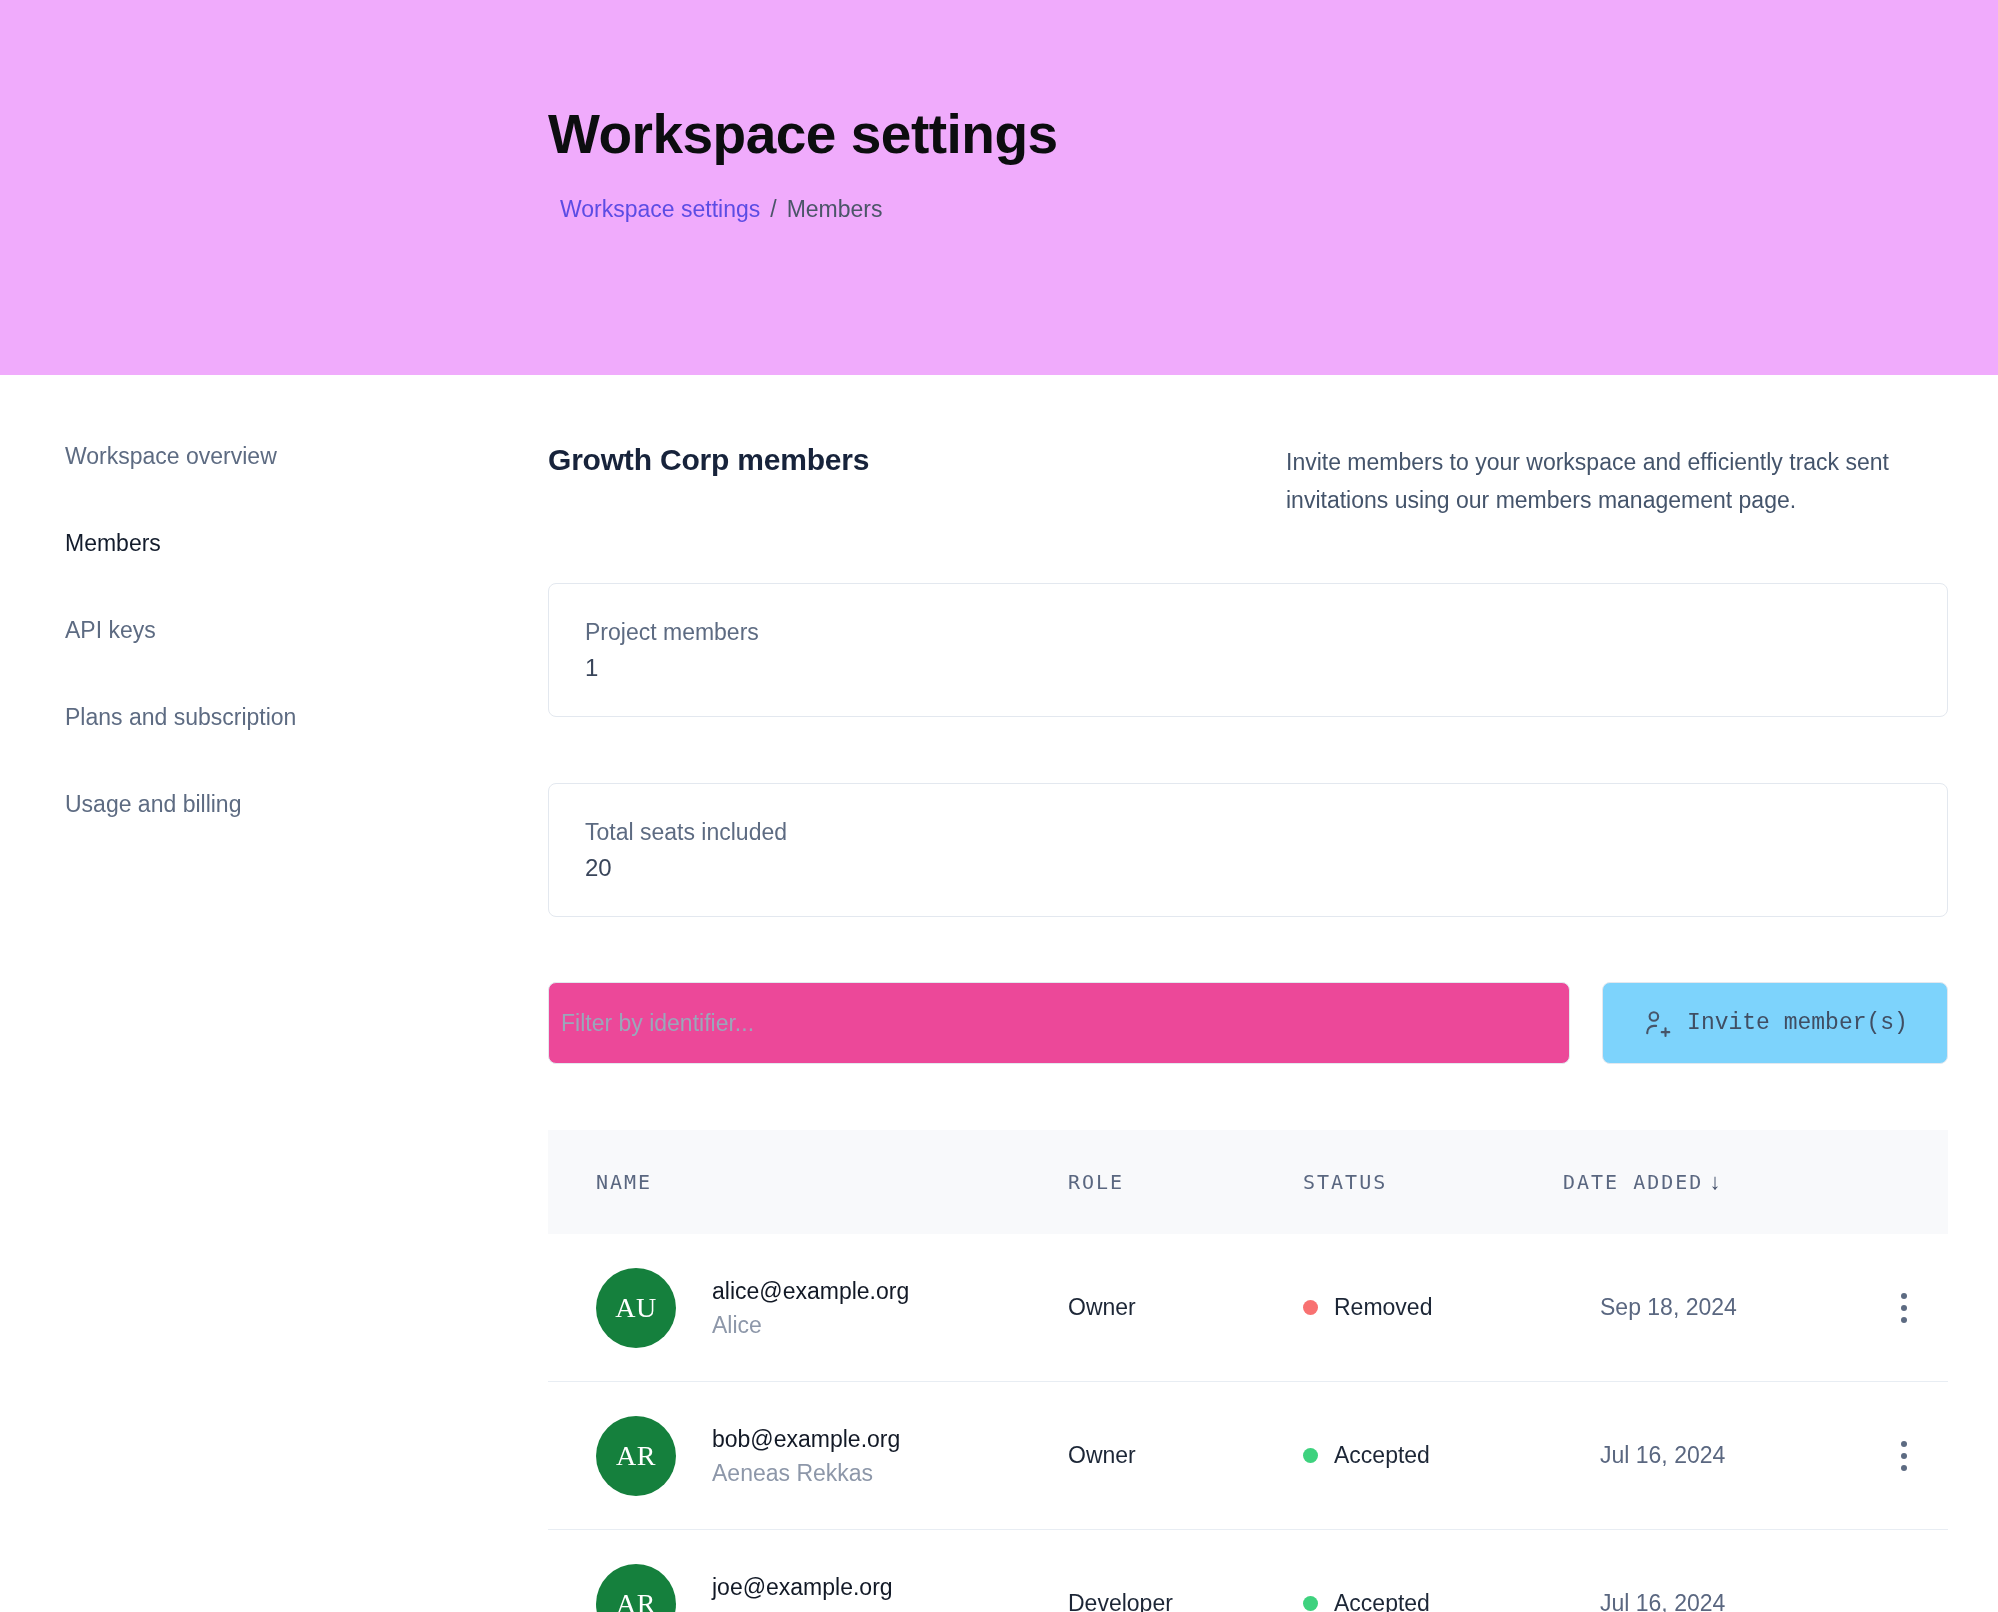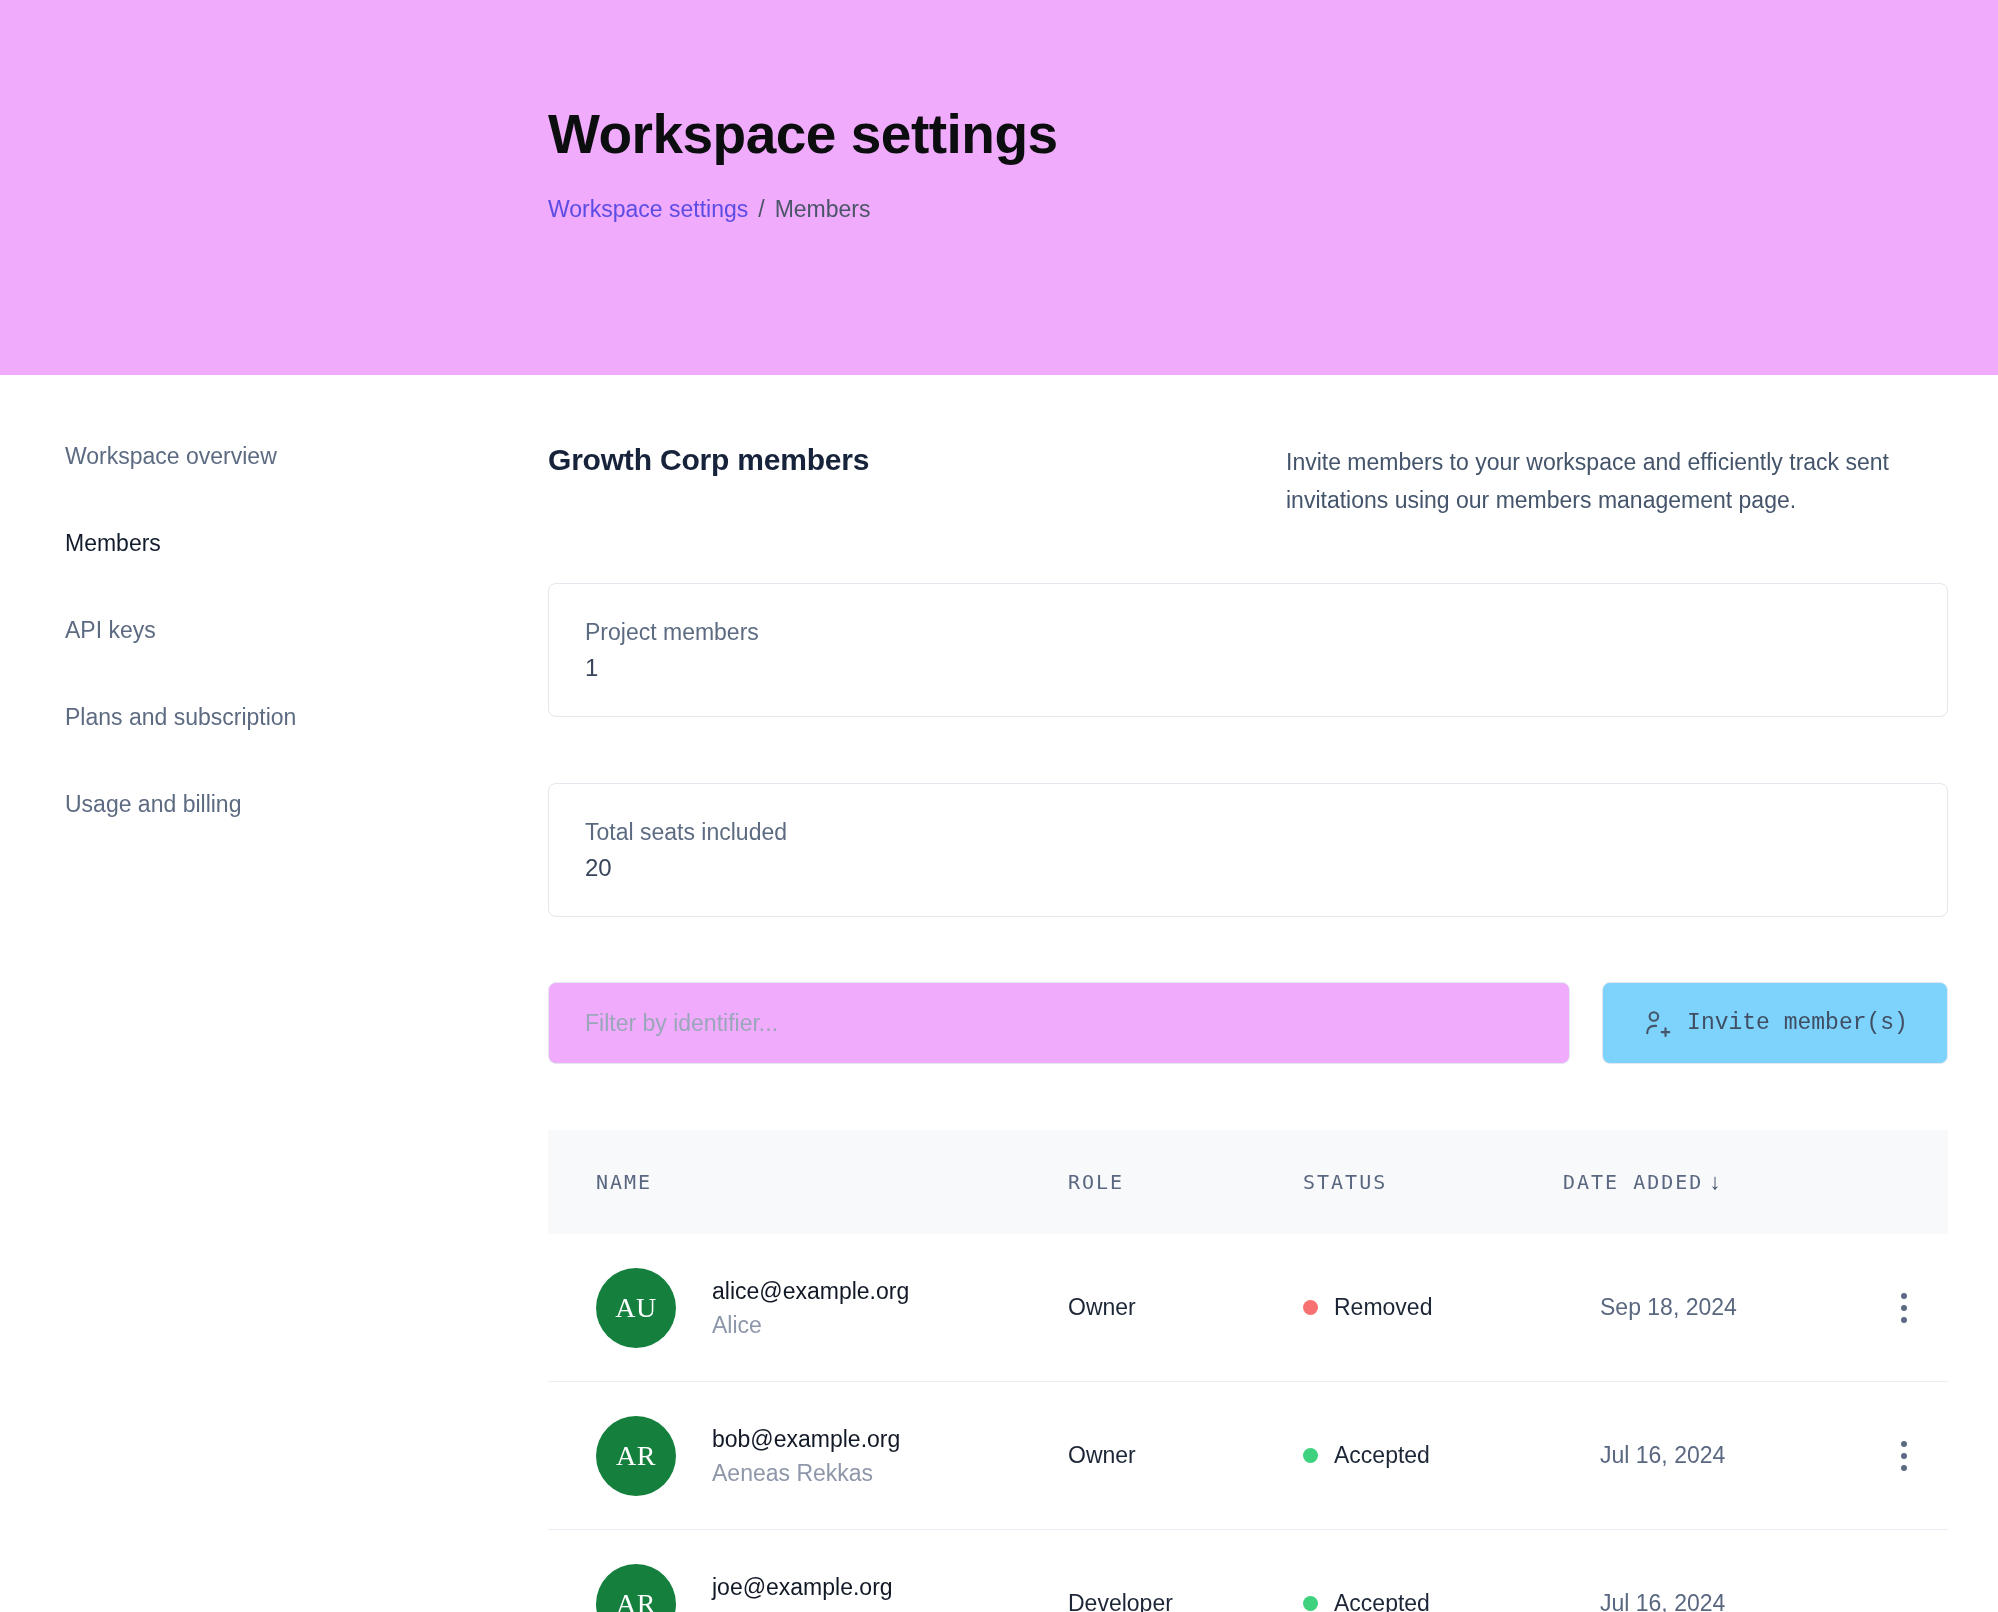--- a/index.html
+++ b/index.html
@@ -24,20 +24,21 @@
   }
   .page-title {
     font-size: 55px;
     font-weight: 700;
     letter-spacing: -0.5px;
     color: #0c0d0f;
   }
   .breadcrumb {
     margin-top: 30px;
     font-size: 23px;
+    margin-left: 12px;
   }
   .breadcrumb .crumb-link { color: #5c4ce4; cursor: pointer; }
   .breadcrumb .crumb-sep { color: #4b5568; margin: 0 10px; }
   .breadcrumb .crumb-current { color: #4b5568; }
 
   
   .content {
     display: flex;
     align-items: flex-start;
   }
@@ -116,25 +117,25 @@
   .toolbar {
     margin-top: 65px;
     display: flex;
     justify-content: space-between;
   }
   .filter-input {
     width: 1022px;
     height: 82px;
     border: 1px solid #e3e8ef;
     border-radius: 8px;
-    padding: 0 36px;
+    padding: 0 12px;
     font-size: 23px;
     font-family: "Liberation Sans", "DejaVu Sans", sans-serif;
     color: #1c2636;
-    background: #f0abfc;
+    background: #ec4899;
     outline: none;
   }
   .filter-input::placeholder { color: #9aa7ba; }
   .invite-btn {
     width: 346px;
     height: 82px;
     background: #7dd3fc;
     border: 1px solid #e3e8ef;
     border-radius: 8px;
     display: flex;

